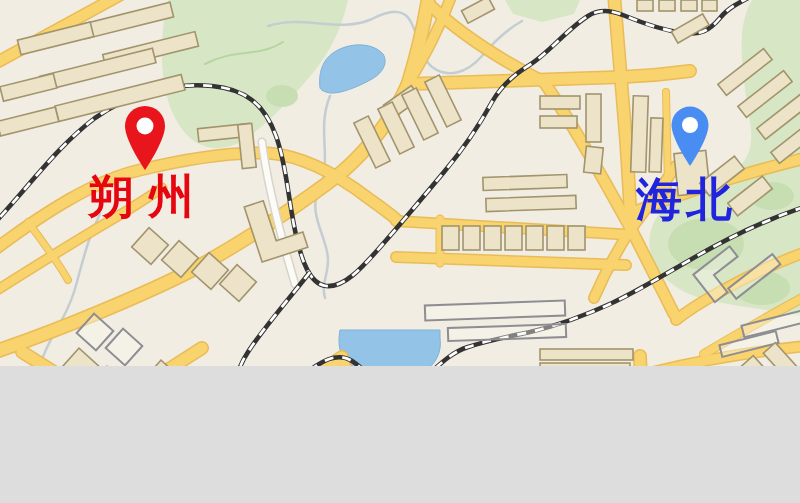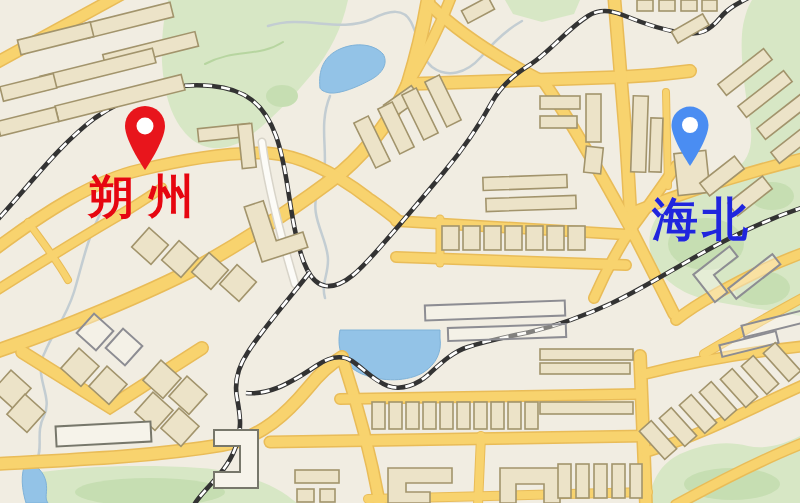--- a/index.html
+++ b/index.html
@@ -1,16 +1,16 @@
 <!DOCTYPE html>
 <html><head>
 <meta charset="utf-8">
 <style>
   html,body{margin:0;padding:0;background:#ddd;}
-  #stage{position:relative;width:800px;height:503px;overflow:hidden;
+  #stage{position:relative;width:800px;height:366px;overflow:hidden;
          font-family:"Liberation Sans", sans-serif;background:#f1ede2;}
   #map-svg{position:absolute;left:0;top:0;width:800px;height:503px;display:block;}
 
   .grn{fill:#d7e7c5;}
   .grn2{fill:#c6deb2;}
   .wat{fill:#93c3e7;stroke:#7fb2d8;stroke-width:1;}
   .pth{fill:none;stroke:#c3cdd2;stroke-width:2.5;stroke-linecap:round;}
   .pthg{fill:none;stroke:#b7d5a0;stroke-width:2;stroke-linecap:round;}
   .rc{fill:none;stroke:#e9bc58;stroke-linecap:round;}
   .rf{fill:none;stroke:#f8d36e;stroke-linecap:round;}
@@ -19,21 +19,21 @@
   .rwb{fill:none;stroke:#333;stroke-width:4.6;}
   .rww{fill:none;stroke:#fff;stroke-width:2.7;stroke-dasharray:9 9;}
   .bld{fill:#ece3c8;stroke:#a2946c;stroke-width:1.6;}
   .bldw{fill:#f6f3ea;stroke:#77776b;stroke-width:2;}
   .bldo{fill:rgba(250,248,240,0.4);stroke:#8d8d93;stroke-width:2;}
 
   .city-label{position:absolute;font-family:"Liberation Serif", serif;
               font-size:46px;font-weight:bold;line-height:1;white-space:nowrap;
               text-shadow:0 0 1px rgba(255,255,255,.4);}
   #origin-label{left:88px;top:174px;color:#e60610;letter-spacing:14px;}
-  #dest-label{left:652px;top:177px;color:#2025dd;letter-spacing:4px;margin-top:20px;}
+  #dest-label{left:636px;top:177px;color:#2025dd;letter-spacing:4px;}
 
   .pin{position:absolute;}
   #origin-pin{left:121px;top:104px;}
   #dest-pin{left:668px;top:105px;}
 
   #route-banner{position:absolute;left:0;top:290px;width:800px;height:67px;
                 background:rgba(70,72,200,0.80);display:flex;align-items:center;}
   #route-banner span{color:#fff;font-family:"Liberation Serif", serif;
                      font-size:24px;letter-spacing:1px;padding-left:24px;white-space:nowrap;}
 </style>

